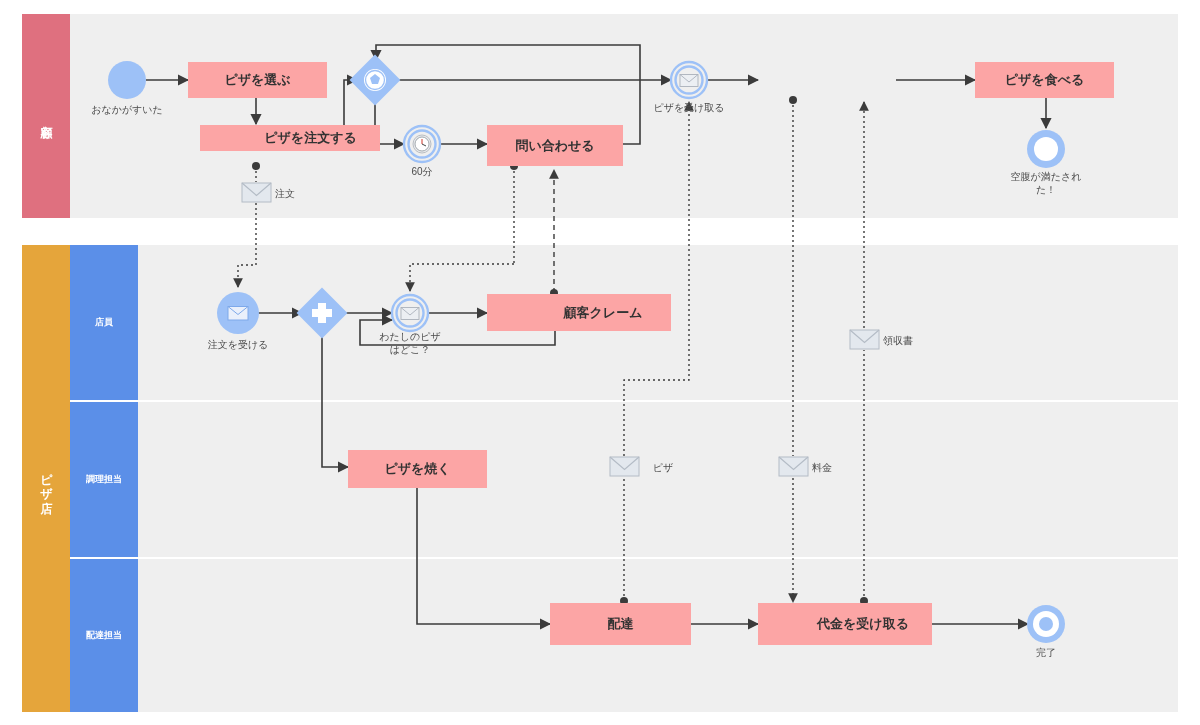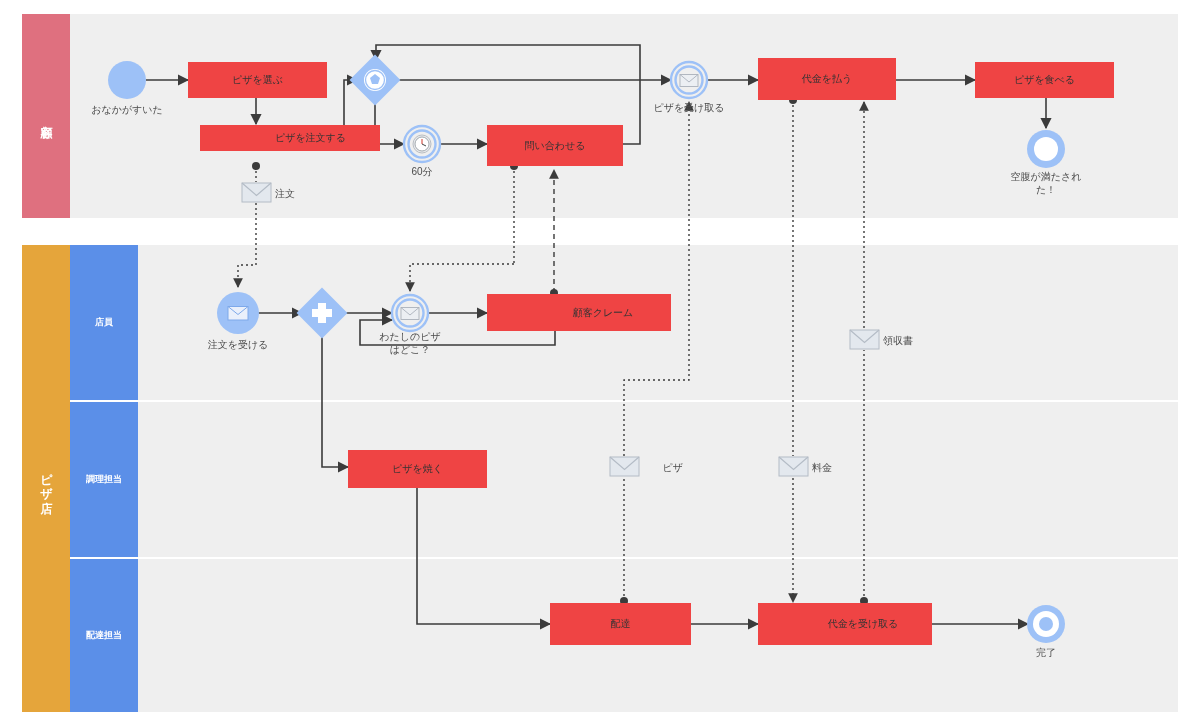--- a/index.html
+++ b/index.html
@@ -4,22 +4,22 @@
 <style>
   html,body{margin:0;padding:0;background:#ffffff;}
   body{font-family:"Liberation Sans","DejaVu Sans",sans-serif;}
   #canvas{position:relative;width:1200px;height:725px;background:#ffffff;overflow:hidden;}
   svg{position:absolute;left:0;top:0;}
   .lbl{position:absolute;font-size:10px;color:#4a4a4a;text-align:center;line-height:1.25;letter-spacing:0px;}
   .pool-title{position:absolute;color:#ffffff;font-weight:bold;font-size:12px;
      writing-mode:vertical-rl;text-orientation:upright;display:flex;align-items:center;justify-content:center;}
   .lane-title{position:absolute;color:#ffffff;font-weight:bold;font-size:9px;
      display:flex;align-items:center;justify-content:center;}
-  .task{position:absolute;background:#ef4444;display:flex;align-items:center;justify-content:center;
-     font-size:10px;color:#333;text-align:center;}
+  .task{position:absolute;background:#fca5a5;display:flex;align-items:center;justify-content:center;
+     font-size:13px;color:#333;text-align:center;font-weight:bold;}
 </style>
 </head>
 <body>
 
 <div id="canvas">
 
   <svg width="1200" height="725">
     <defs>
       <marker id="arrow" viewBox="0 0 10 10" refX="9" refY="5" markerWidth="7" markerHeight="7" orient="auto-start-reverse">
         <path d="M 0 0 L 10 5 L 0 10 z" fill="#3b3b3b"></path>
@@ -201,33 +201,32 @@
   <div class="pool-title" style="left:22px;top:14px;width:48px;height:204px;">顧客</div>
   <div class="pool-title" style="left:22px;top:245px;width:48px;height:467px;">ピザ店</div>
 
   <div class="lane-title" style="left:70px;top:245px;width:68px;height:155px;">店員</div>
   <div class="lane-title" style="left:70px;top:402px;width:68px;height:155px;">調理担当</div>
   <div class="lane-title" style="left:70px;top:559px;width:68px;height:153px;">配達担当</div>
 
   <div class="task" style="left:188px;top:62px;width:139px;height:36px;">ピザを選ぶ</div>
   <div class="task" style="left:200px;top:125px;width:139px;height:26px;padding-left:41px;">ピザを注文する</div>
   <div class="task" style="left:487px;top:125px;width:136px;height:41px;">問い合わせる</div>
-  <div class="task" style="left:758px;top:58px;width:138px;height:42px;">代金を払う</div>
   <div class="task" style="left:975px;top:62px;width:139px;height:36px;">ピザを食べる</div>
   <div class="task" style="left:487px;top:294px;width:136px;height:37px;padding-left:48px;">顧客クレーム</div>
   <div class="task" style="left:348px;top:450px;width:139px;height:38px;">ピザを焼く</div>
   <div class="task" style="left:550px;top:603px;width:141px;height:42px;">配達</div>
   <div class="task" style="left:758px;top:603px;width:138px;height:42px;padding-left:36px;">代金を受け取る</div>
 
   <div class="lbl" style="left:77px;top:104px;width:100px;">おなかがすいた</div>
   <div class="lbl" style="left:392px;top:166px;width:60px;">60分</div>
   <div class="lbl" style="left:644px;top:102px;width:90px;">ピザを受け取る</div>
   <div class="lbl" style="left:1007px;top:171px;width:78px;">空腹が満たされた！</div>
   <div class="lbl" style="left:198px;top:339px;width:80px;">注文を受ける</div>
   <div class="lbl" style="left:378px;top:331px;width:64px;">わたしのピザはどこ？</div>
   <div class="lbl" style="left:1016px;top:647px;width:60px;">完了</div>
 
   <div class="lbl" style="left:275px;top:188px;width:40px;text-align:left;">注文</div>
-  <div class="lbl" style="left:643px;top:462px;width:40px;text-align:right;">ピザ</div>
+  <div class="lbl" style="left:643px;top:462px;width:40px;text-align:center;">ピザ</div>
   <div class="lbl" style="left:812px;top:462px;width:40px;text-align:left;">料金</div>
   <div class="lbl" style="left:883px;top:335px;width:50px;text-align:left;">領収書</div>
 
 </div>
 
 </body></html>

